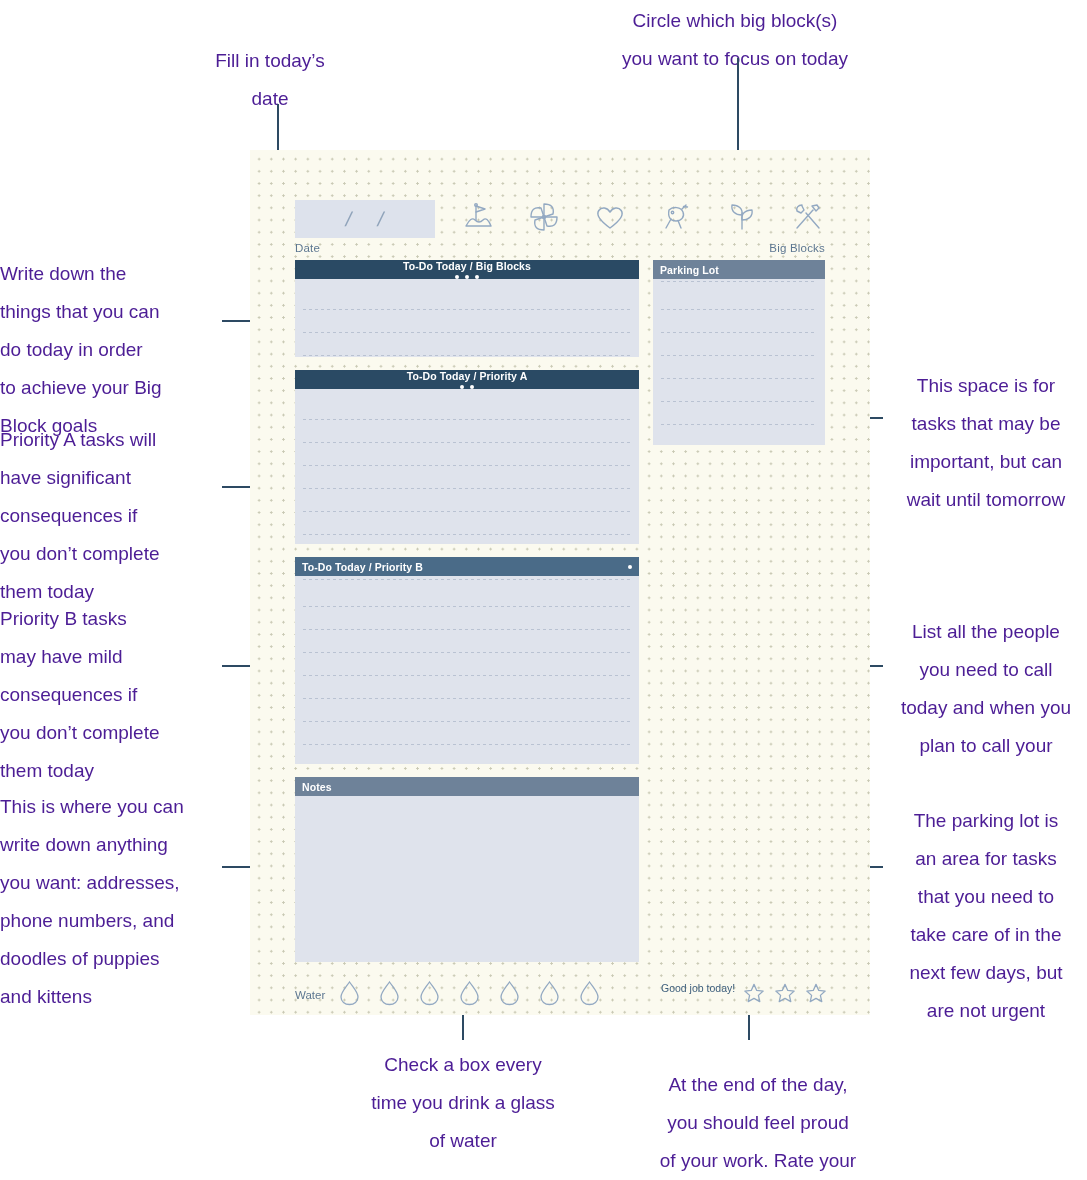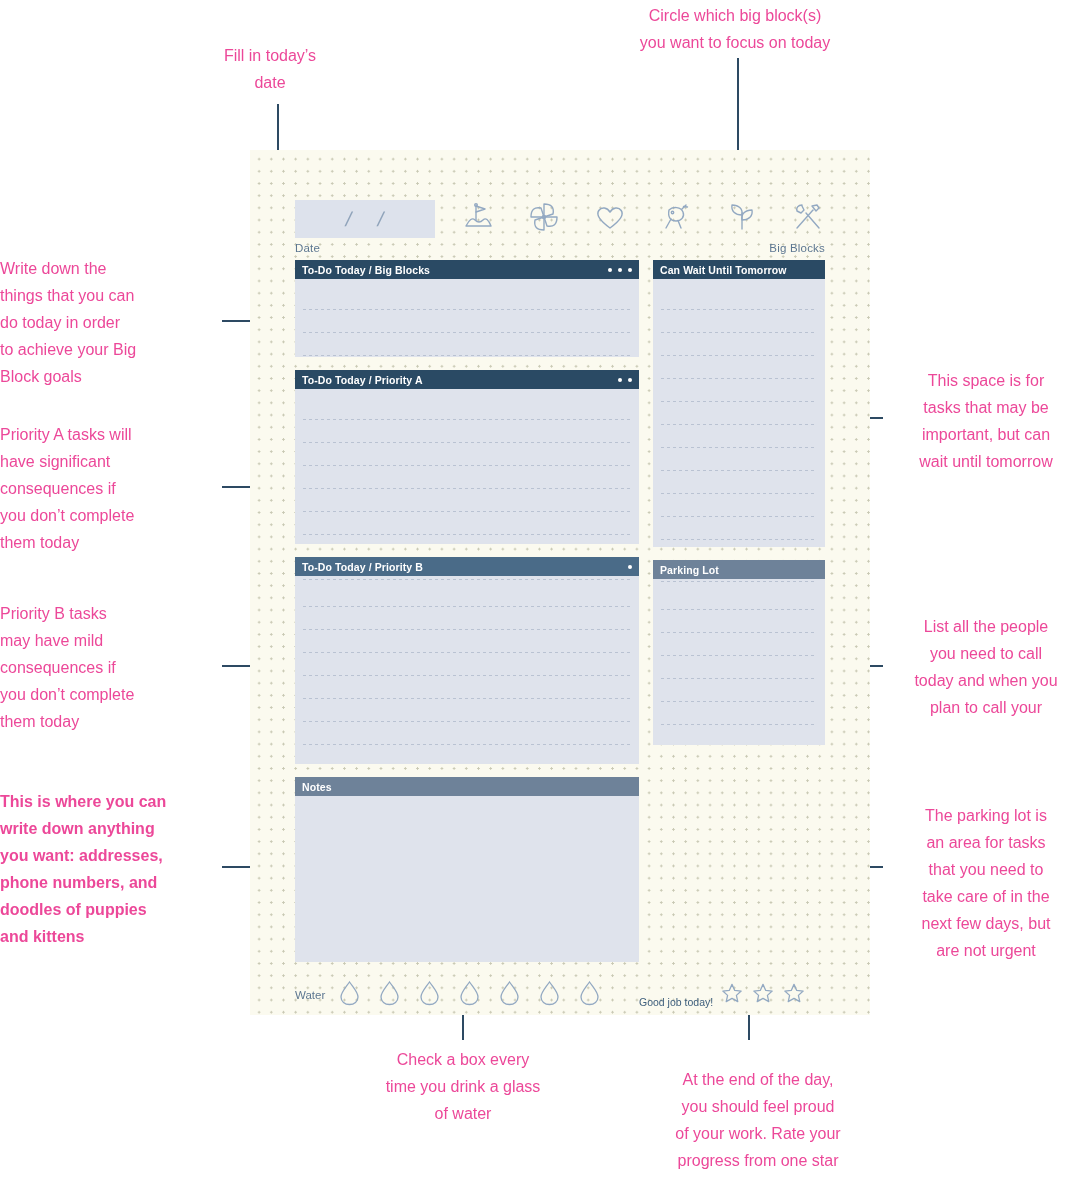--- a/index.html
+++ b/index.html
@@ -9,23 +9,23 @@
     background:#ffffff;
     font-family:"Liberation Sans", sans-serif;
     color:#2c4a63;
     position:relative;
     overflow:hidden;
   }
 
   
   .anno {
     position:absolute;
-    color:#ec4899;
-    font-size:16px;
-    line-height:27px;
+    color:#4c1d95;
+    font-size:19px;
+    line-height:38px;
     font-family:"Liberation Sans", sans-serif;
     white-space:pre-line;
   }
   .anno.center { text-align:center; }
   .anno.right  { }
   .anno.left   { text-align:center; }
 
   
   .lead { position:absolute; background:#2d4a63; }
   .lead.h { height:2px; }
@@ -87,21 +87,21 @@
   .panel { margin-bottom:13px; }
   .panel-head {
     height:19px;
     display:flex; align-items:center; justify-content:space-between;
     padding:0 7px;
     color:#ffffff;
     font-size:10.5px;
     font-weight:bold;
     letter-spacing:.1px;
   }
-  .panel-head.dark  { background:#2a4a64; }
+  .panel-head.dark  { background:#2a4a64;flex-direction:column; }
   .panel-head.blue  { background:#4a6b88; }
   .panel-head.gray  { background:#6e8299; }
   .dots-group { display:flex; gap:6px; align-items:center; }
   .hdot { width:4px; height:4px; border-radius:50%; background:#ffffff; }
 
   .panel-body {
     background:#dfe3ec;
     position:relative;
     overflow:hidden;
   }
@@ -115,21 +115,21 @@
     -webkit-mask-image:repeating-linear-gradient(to right,#000 0 3px,transparent 3px 6px);
     mask-image:repeating-linear-gradient(to right,#000 0 3px,transparent 3px 6px);
   }
 
   
   .footer-row {
     position:relative; display:flex; align-items:center;
     height:36px; margin-top:2px;
   }
   .footer-left { width:344px; flex:0 0 344px; display:flex; align-items:center; }
-  .footer-right { width:172px; flex:0 0 172px; display:flex; align-items:flex-end; }
+  .footer-right { width:172px; flex:0 0 172px; display:flex; align-items:flex-start;margin-left:22px; }
   .water-label { font-size:11.5px; color:#5d7791; margin-right:14px; }
   .drops { display:flex; gap:19px; align-items:center; }
   .good-label { font-size:10.5px; color:#3d5e7c; margin-right:8px; white-space:nowrap;}
   .stars { display:flex; gap:9px; align-items:center; }
 </style>
 </head>
 <body>
 
 <div class="anno center" style="left:180px; top:42px; width:180px;">Fill in today’s
 date</div>
@@ -148,21 +148,21 @@
 consequences if
 you don’t complete
 them today</div>
 
 <div class="anno right" style="left:0px; top:600px; width:215px;">Priority B tasks
 may have mild
 consequences if
 you don’t complete
 them today</div>
 
-<div class="anno right" style="left:0px; top:788px; width:215px;font-weight:bold;">This is where you can
+<div class="anno right" style="left:0px; top:788px; width:215px;">This is where you can
 write down anything
 you want: addresses,
 phone numbers, and
 doodles of puppies
 and kittens</div>
 
 <div class="anno left" style="left:885px; top:367px; width:202px;">This space is for
 tasks that may be
 important, but can
 wait until tomorrow</div>
@@ -335,28 +335,20 @@
           </div>
           <div class="panel-body plain" style="height:166px;">
             
           </div>
         </div>
 
       </div>
 
       <div class="col-right">
 
-        <div class="panel">
-          <div class="panel-head dark">
-            <span>Can Wait Until Tomorrow</span>
-          </div>
-          <div class="panel-body" style="height:268px;">
-            <div class="lines"></div>
-          </div>
-        </div>
 
 
         <div class="panel">
           <div class="panel-head gray">
             <span>Parking Lot</span>
           </div>
           <div class="panel-body" style="height:166px;">
             <div class="lines"></div>
           </div>
         </div>

